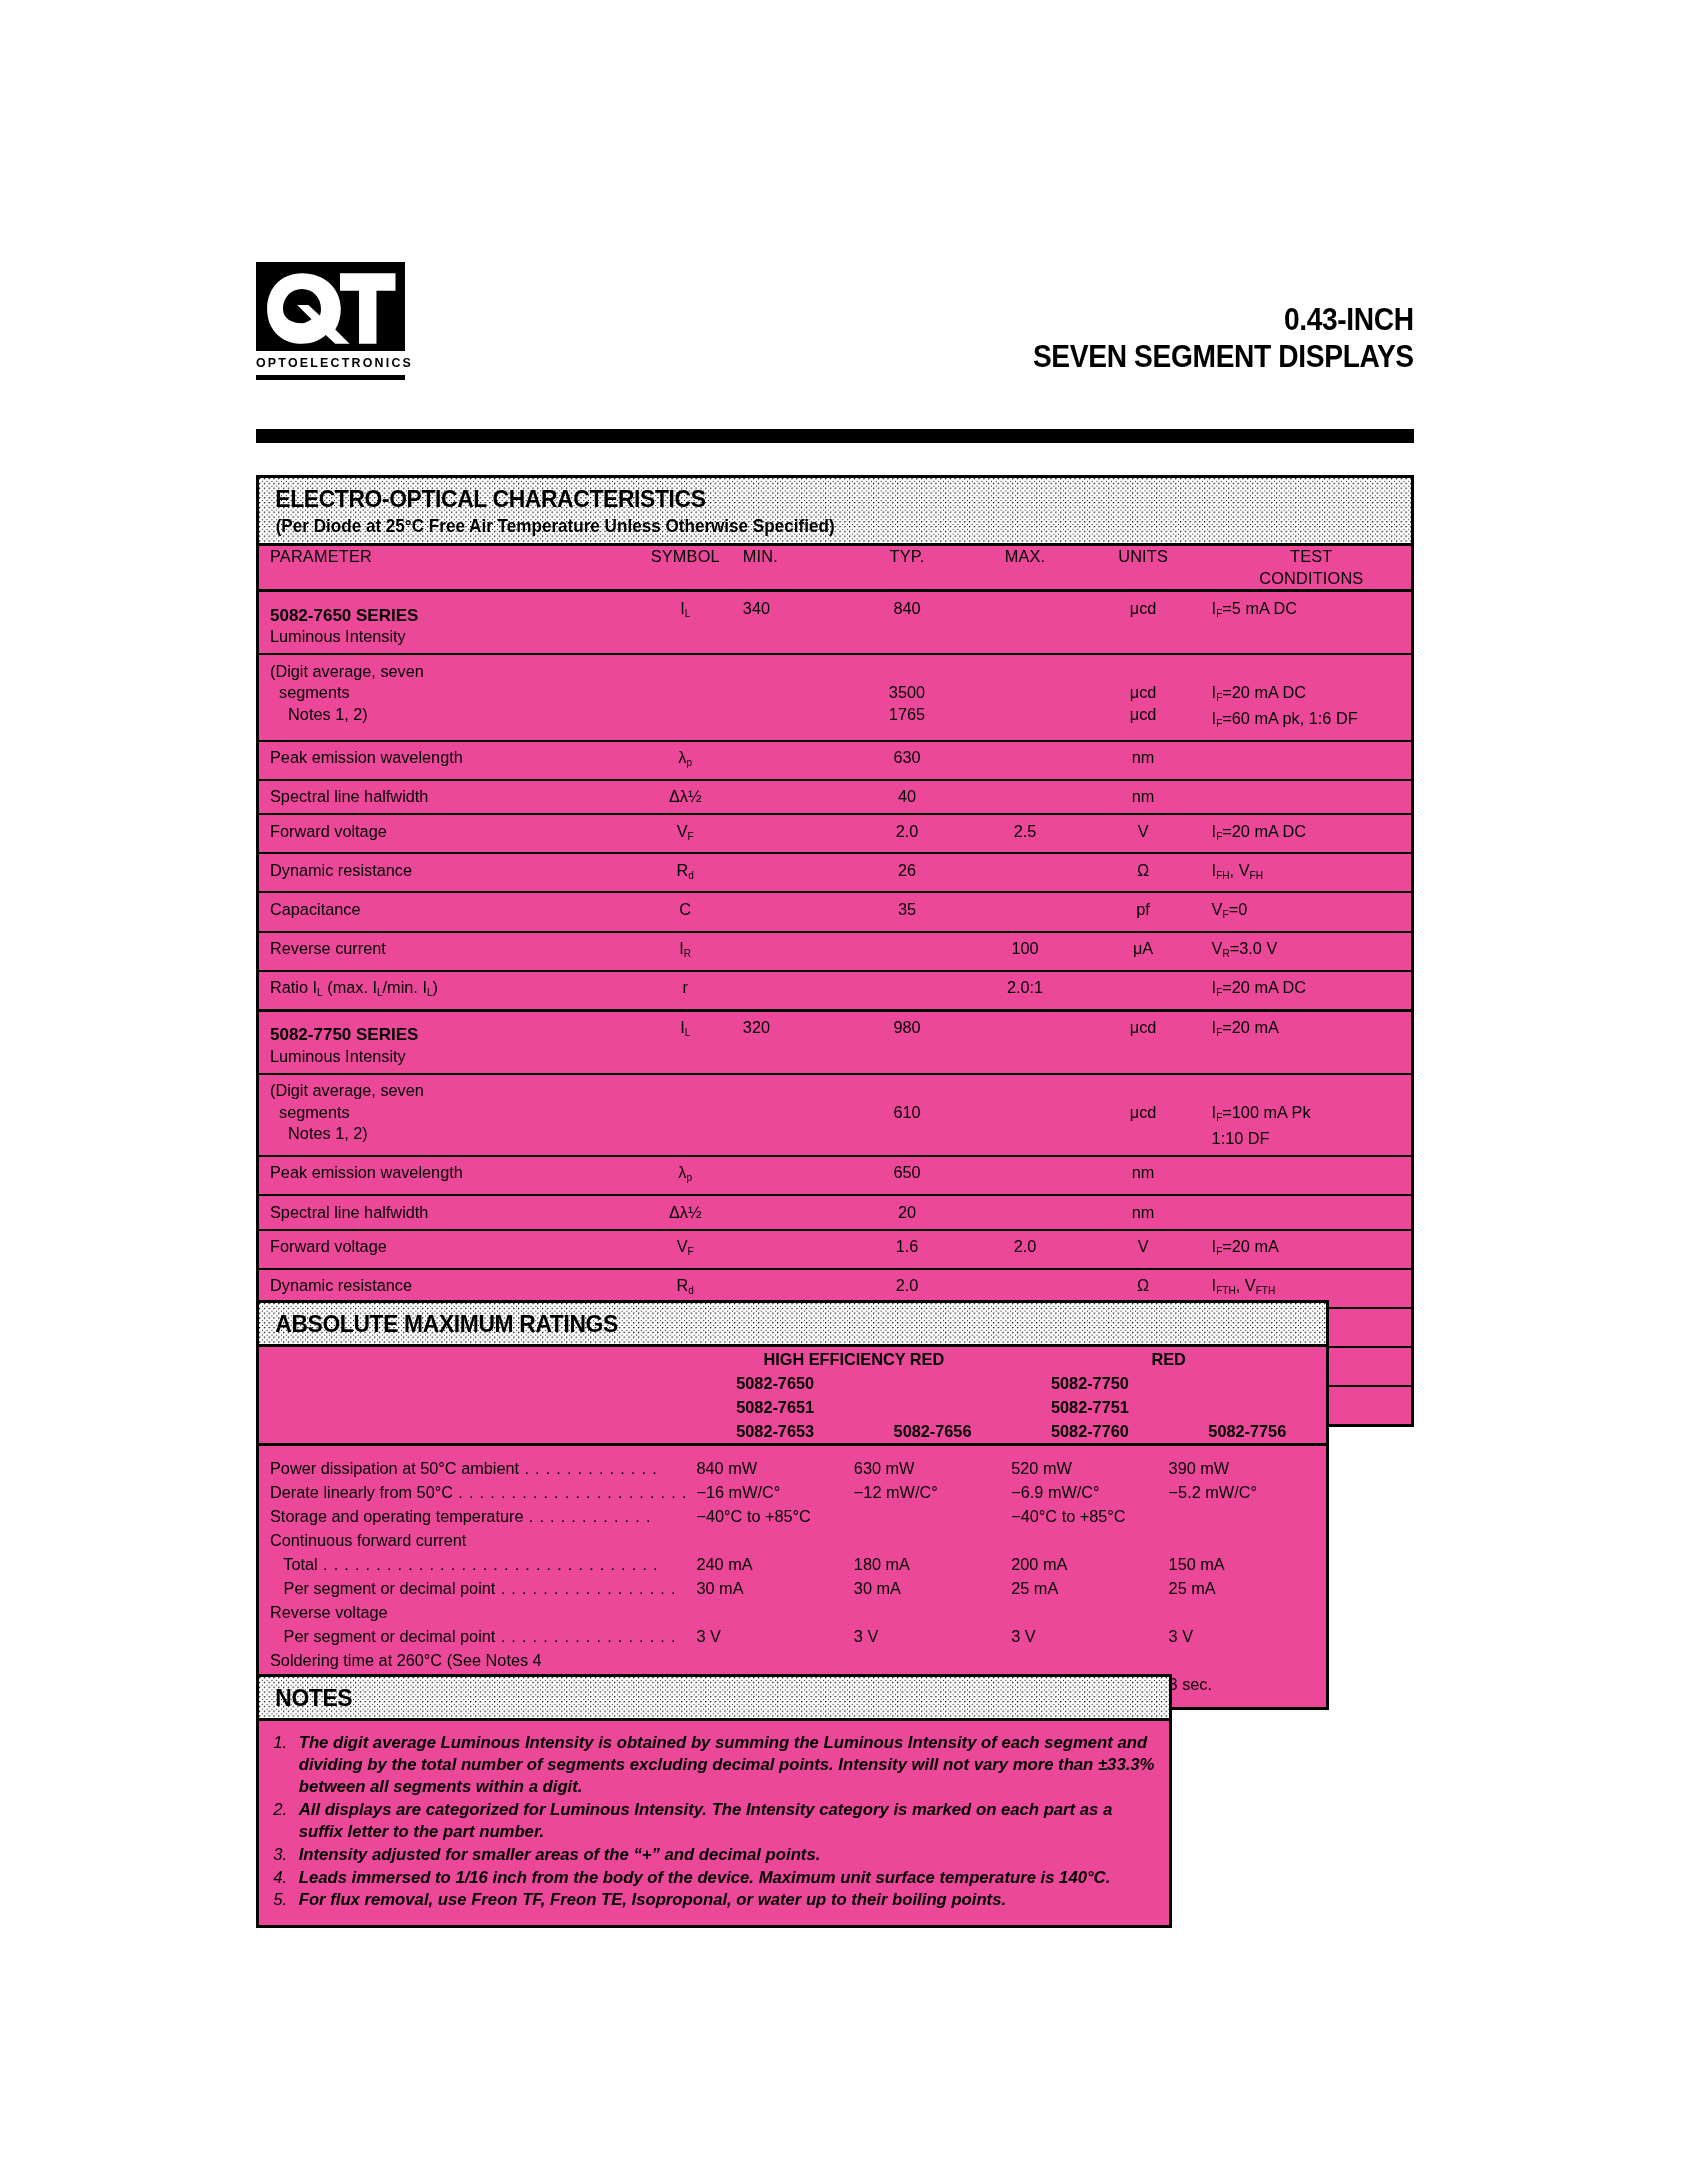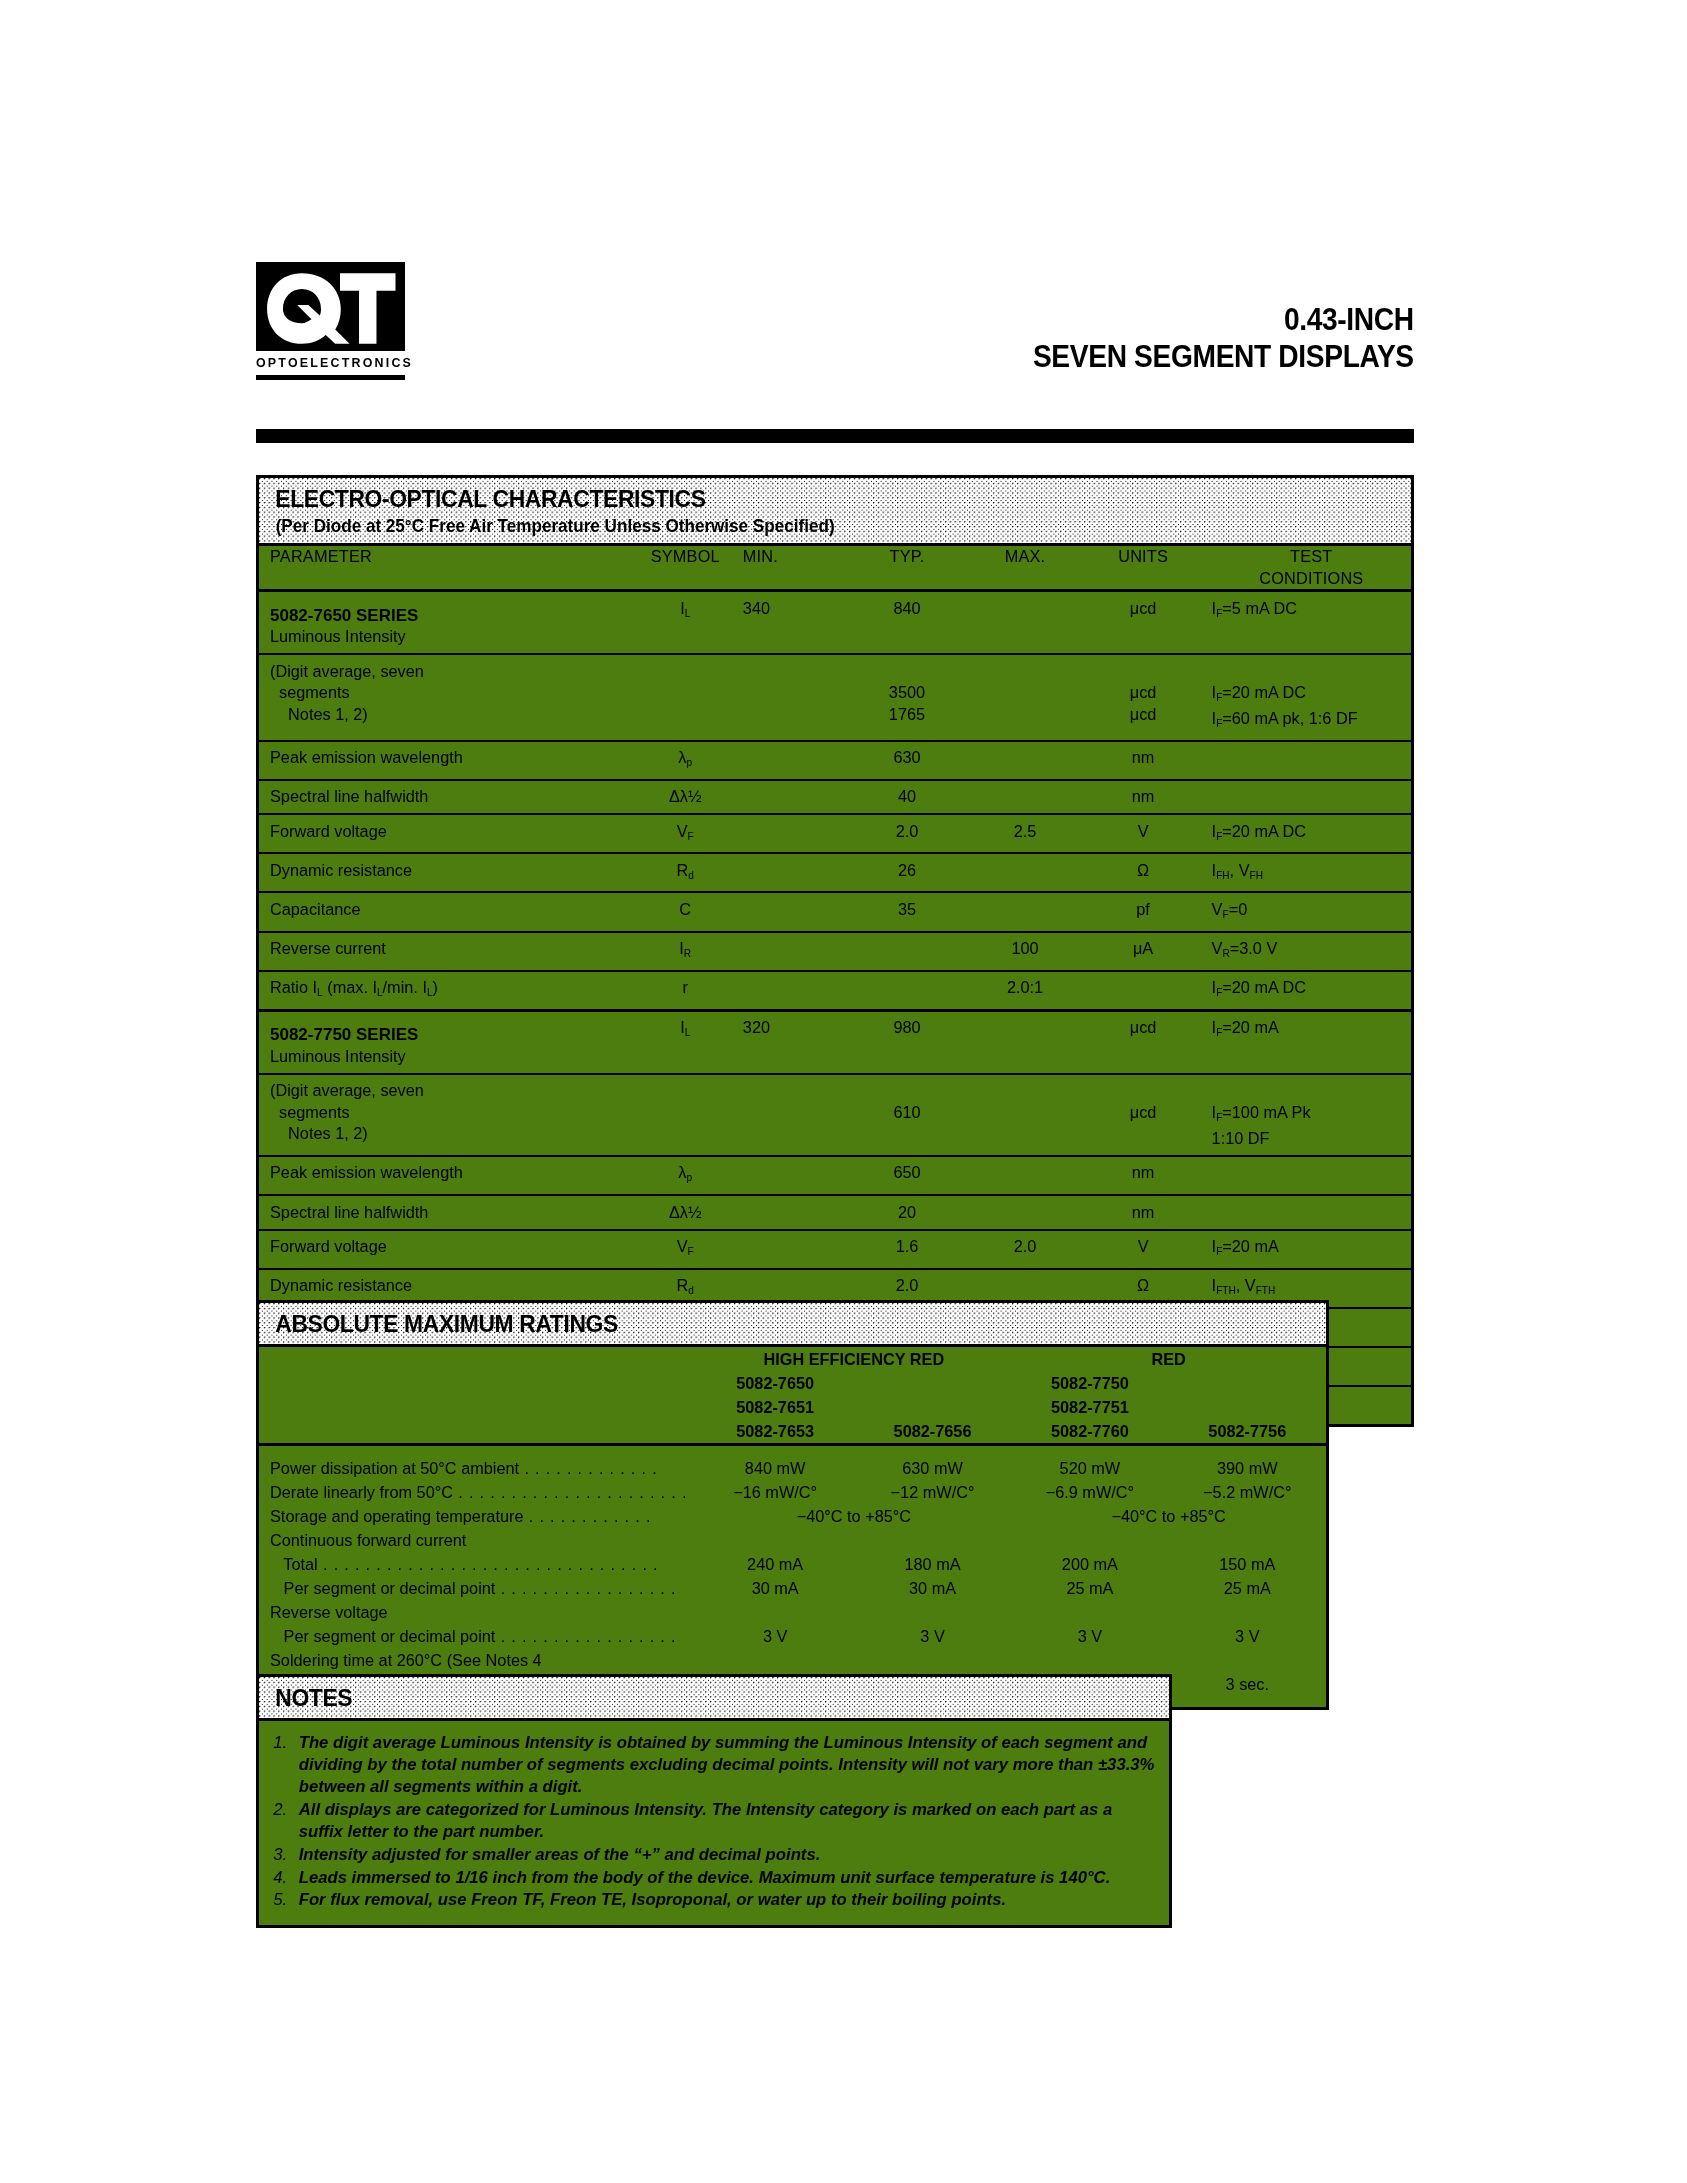--- a/index.html
+++ b/index.html
@@ -37,21 +37,21 @@
   .title-line{
     font-weight:bold;font-size:32px;line-height:37px;letter-spacing:-0.4px;
     transform:scaleX(0.88);transform-origin:right center;white-space:nowrap;
   }
 
   .header-rule{
     position:absolute;left:256px;top:429px;width:1158px;height:13.5px;background:#000;
   }
 
   
-  .section{position:absolute;border:3.2px solid #000;background:#4d7c0f;box-sizing:border-box;}
+  .section{position:absolute;border:3.2px solid #000;background:#ec4899;box-sizing:border-box;}
 
   .band{
     position:relative;
     background-color:#ffffff;
     background-image:
       radial-gradient(circle at 0.8px 0.8px, #000 0.6px, transparent 0.8px),
       radial-gradient(circle at 3.2px 3.2px, #000 0.6px, transparent 0.8px);
     background-size:4.8px 4.8px,4.8px 4.8px;
     border-bottom:3.2px solid #000;
     padding:6.4px 0 4.8px 0;
@@ -93,21 +93,21 @@
   sub{font-size:0.62em;vertical-align:-0.25em;}
   .nw{white-space:nowrap;}
 
   
   table.abs{border-collapse:collapse;width:100%;table-layout:fixed;}
   table.abs td{font-size:16.3px;line-height:24px;padding:0;vertical-align:top;}
   .abs-grouphead td{font-weight:bold;font-size:16px;text-align:center;padding-top:9.5px;}
   .abs-parts td{font-weight:bold;font-size:16px;text-align:center;line-height:20.6px;}
   .abs-colsplit{border-bottom:3.2px solid #000;padding-left:32px;}
   .ac-label{width:41%;padding-left:11px !important;}
-  .ac-n{width:14.75%;text-align:center;}
+  .ac-n{width:14.75%;text-align:left;}
   .dots{letter-spacing:0.8px;}
   .abs-body td{padding-top:1.6px;padding-bottom:1.6px;}
 
   
   .notes-body{padding:11px 14.3px 12.7px 14.3px;}
   .note{
     font-style:italic;font-size:16.7px;line-height:22px;
     display:flex;margin-bottom:0.8px;
   }
   .note-num{width:25.4px;flex:none;}

